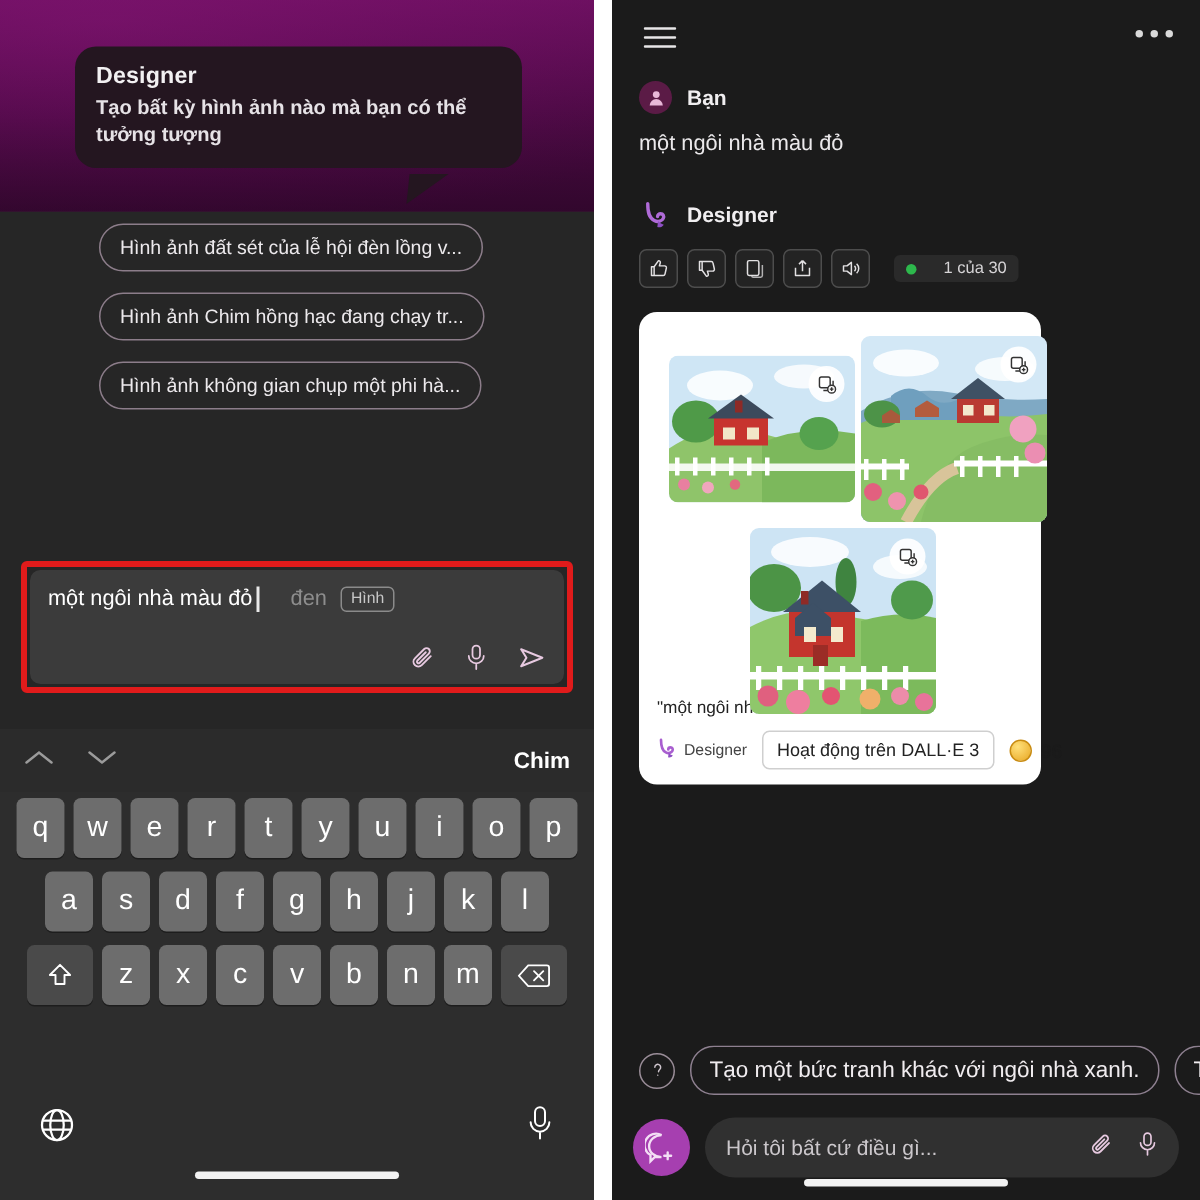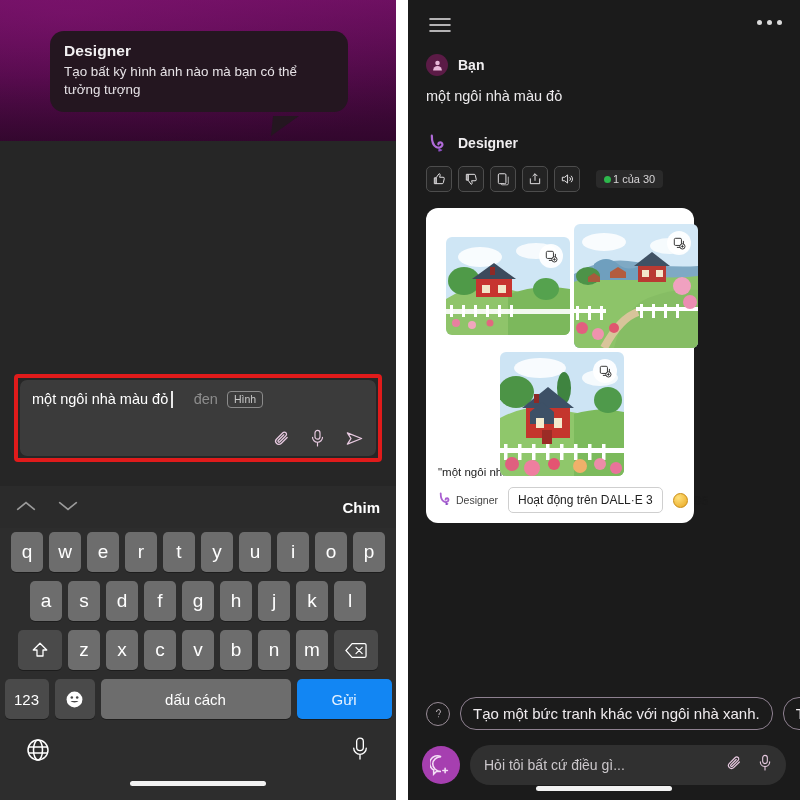--- a/index.html
+++ b/index.html
@@ -27,21 +27,21 @@
   .hero:after{
     content:""; position:absolute; inset:0;
     background:linear-gradient(180deg, rgba(130,20,115,.55) 0%, rgba(60,8,55,.15) 55%, rgba(30,4,28,.55) 100%);
   }
   .tooltip {
     position:absolute; left:50px; top:31px; width:298px;
     background:#241620; border-radius:14px; padding:11px 14px 13px 14px;
     z-index:3;
   }
   .tooltip-title { color:#f2f0f2; font-size:15.5px; font-weight:bold; letter-spacing:.1px; margin-bottom:3px; }
-  .tooltip-body { color:#e6e2e6; font-size:13.4px; line-height:18px; }
+  .tooltip-body { color:#e6e2e6; font-size:13.4px; line-height:18px;font-weight:bold; }
   .tooltip-tail {
     position:absolute; left:272px; top:116px; width:0; height:0; z-index:3;
     border-left:0 solid transparent;
     border-top:20px solid #241620;
     border-right:26px solid transparent;
     transform:skewX(-6deg);
   }
 
   
   .l-chips { position:absolute; left:0; top:149px; width:396px; }
@@ -128,21 +128,21 @@
   .designer-row { margin-top:25px; }
   .designer-badge { width:22px; height:22px; display:flex; align-items:center; justify-content:center; }
 
   .action-bar { display:flex; align-items:center; gap:6px; padding:12px 18px 0 18px; }
   .act-btn {
     width:26px; height:26px; border:1px solid #4d4d4d; border-radius:5px;
     display:flex; align-items:center; justify-content:center; background:#232323;
   }
   .count-badge {
     margin-left:10px; background:#2a2a2a; border-radius:4px; padding:3px 8px;
-    display:flex; align-items:center; gap:2px;
+    display:flex; align-items:center; gap:18px;
   }
   .count-dot { width:7px; height:7px; border-radius:50%; background:#2db84c; display:block; }
   .count-text { color:#d6d4d6; font-size:11px; }
 
   
   .img-card {
     margin:16px 18px 0 18px; background:#ffffff; border-radius:12px;
     padding:12px 12px 10px 12px; width:268px;
   }
   .img-grid { position:relative; height:236px; }
@@ -214,20 +214,25 @@
   <div class="left-phone">
 
     <div class="hero"></div>
 
     <div class="tooltip">
       <div class="tooltip-title">Designer</div>
       <div class="tooltip-body">Tạo bất kỳ hình ảnh nào mà bạn có thể tưởng tượng</div>
     </div>
     <div class="tooltip-tail"></div>
 
+    <div class="l-chips">
+      <div class="l-chip">Hình ảnh đất sét của lễ hội đèn lồng v...</div><br>
+      <div class="l-chip">Hình ảnh Chim hồng hạc đang chạy tr...</div><br>
+      <div class="l-chip">Hình ảnh không gian chụp một phi hà...</div>
+    </div>
 
     <div class="composer">
       <div class="composer-text">
         <span class="ct-typed">một ngôi nhà màu đỏ</span>
         <span class="caret"></span>
         <span class="ct-ghost">đen</span>
         <span class="nhan-chip">Hình</span>
       </div>
       <div class="composer-actions">
         <span>
@@ -302,33 +307,20 @@
         <div class="key">v</div>
         <div class="key">b</div>
         <div class="key">n</div>
         <div class="key">m</div>
         <div class="key wide">
           <svg width="22" height="17" viewBox="0 0 28 22" fill="none" stroke="#fff" stroke-width="1.6" stroke-linecap="round">
             <path d="M9 2h16a2 2 0 012 2v14a2 2 0 01-2 2H9L1 11z"></path>
             <path d="M14 7l8 8M22 7l-8 8"></path>
           </svg>
         </div>
-      </div>
-      <div class="kb-row">
-        <div class="key num">123</div>
-        <div class="key emoji">
-          <svg width="19" height="19" viewBox="0 0 24 24" fill="#fff">
-            <circle cx="12" cy="12" r="10"></circle>
-            <circle cx="8.6" cy="9.6" r="1.6" fill="#4a4a4a"></circle>
-            <circle cx="15.4" cy="9.6" r="1.6" fill="#4a4a4a"></circle>
-            <path d="M7 14c1.6 2.2 8.4 2.2 10 0z" fill="#4a4a4a"></path>
-          </svg>
-        </div>
-        <div class="key space">dấu cách</div>
-        <div class="key send">Gửi</div>
       </div>
     </div>
 
     <div class="kb-bottom">
       <span class="kb-globe">
         <svg width="24" height="24" viewBox="0 0 24 24" fill="none" stroke="#fff" stroke-width="1.5">
           <circle cx="12" cy="12" r="10"></circle>
           <ellipse cx="12" cy="12" rx="4.5" ry="10"></ellipse>
           <path d="M2.5 9h19M2.5 15h19"></path>
         </svg>

